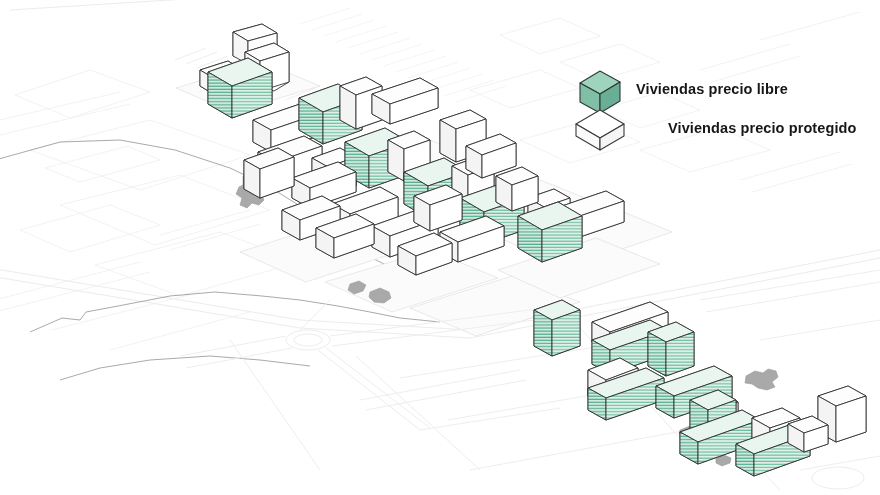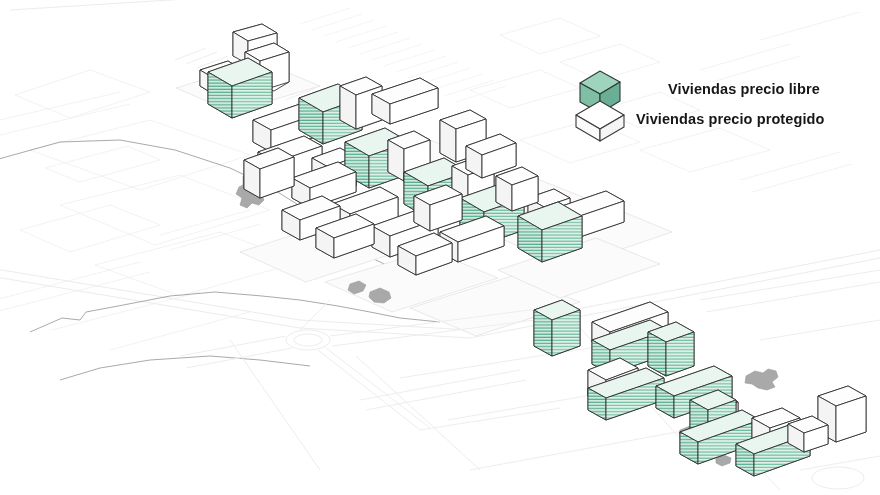--- a/index.html
+++ b/index.html
@@ -3,22 +3,22 @@
 <meta charset="utf-8">
 <title>Plan axonométrico</title>
 <style>
   html,body{margin:0;padding:0;background:#ffffff;}
   body{width:880px;height:495px;overflow:hidden;
        font-family:"Liberation Sans","DejaVu Sans",sans-serif;}
   #stage{position:relative;width:880px;height:495px;background:#ffffff;}
   #map{position:absolute;left:0;top:0;width:880px;height:495px;}
   #legend{position:absolute;left:570px;top:55px;width:300px;height:110px;}
   .leg-row{position:absolute;display:flex;align-items:center;}
-  .leg-row.r1{left:0;top:6px;gap:32px;}
-  .leg-row.r2{left:0;top:36px;}
+  .leg-row.r1{left:0;top:6px;}
+  .leg-row.r2{left:0;top:45px;gap:32px;}
   .leg-ico{width:58px;height:56px;flex:0 0 58px;}
   .leg-txt{margin-left:8px;font-size:14.5px;font-weight:bold;color:#171717;
            letter-spacing:.1px;white-space:nowrap;line-height:1;}
 </style>
 </head>
 <body>
 
 <div id="stage">
 
   <svg id="map" viewBox="0 0 880 495">

